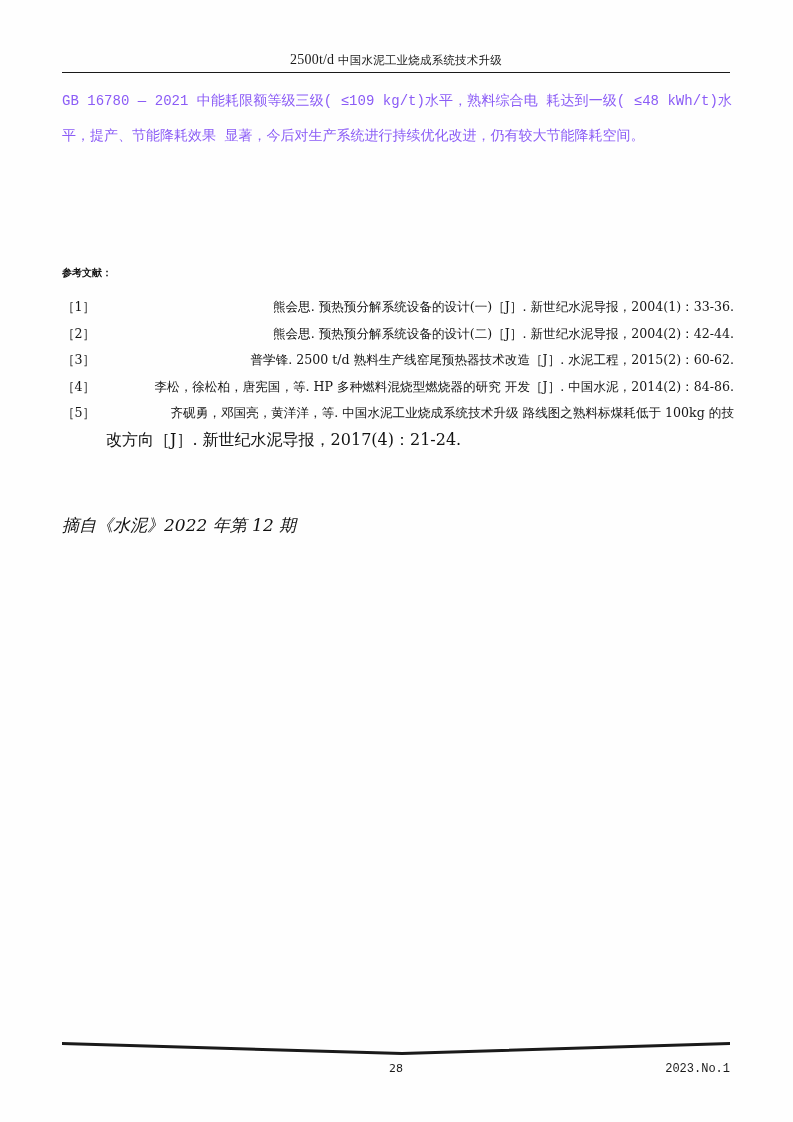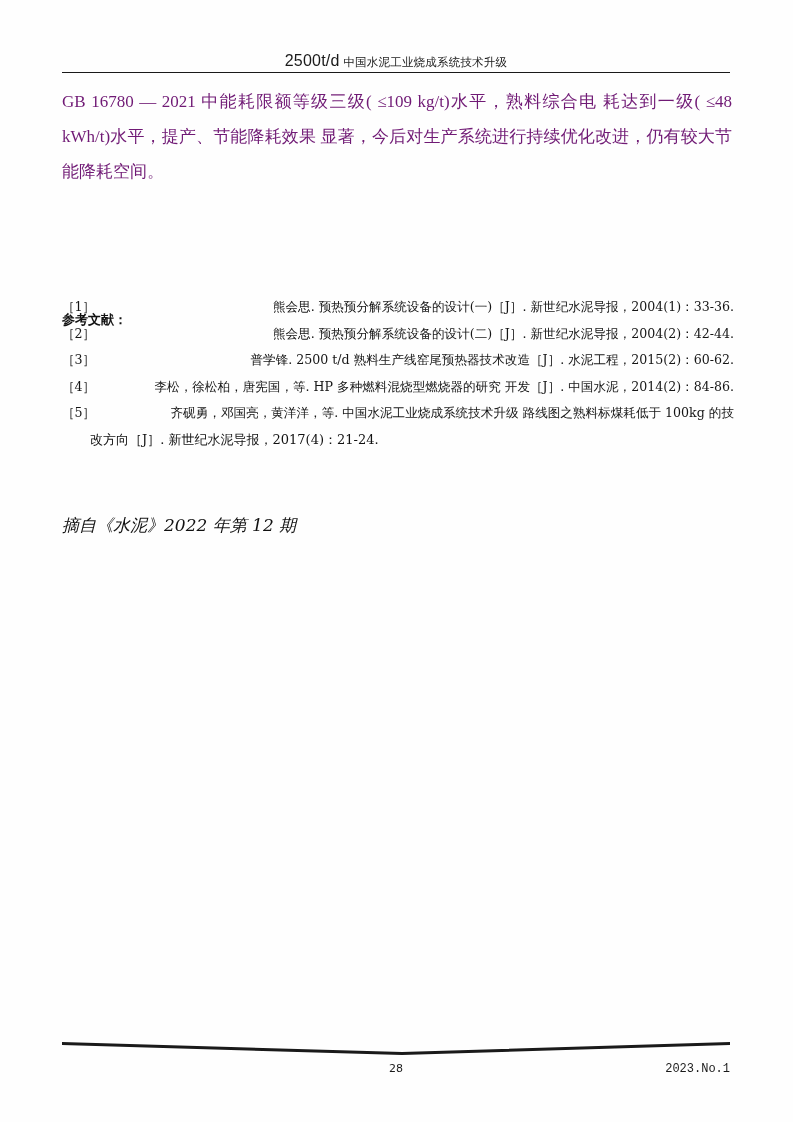--- a/index.html
+++ b/index.html
@@ -30,59 +30,58 @@
     top: 52px;
     width: 668px;
     text-align: center;
     font-family: "DejaVu Sans", sans-serif;
     font-size: 11.5px;
     letter-spacing: 0.2px;
     color: #1a1a1a;
     white-space: nowrap;
   }
   .header .run-num {
-    font-family: Liberation Sans, sans-serif;
-    font-size: 16px;
+    font-family: Liberation Serif, serif;
+    font-size: 14px;
     margin-top: 24px;
   }
   .header-rule {
     position: absolute;
     left: 62px;
     top: 72px;
     width: 668px;
     height: 0;
     border-top: 1.3px solid #1a1a1a;
   }
 
   
   .body-block {
     position: absolute;
     left: 62px;
     top: 84px;
     width: 670px;
   }
   .para {
-    font-family: Liberation Serif, serif;
-    font-size: 17px;
+    font-family: Liberation Mono, monospace;
+    font-size: 14px;
     line-height: 35px;
-    color: #701a75;
+    color: #8b5cf6;
     text-align: justify;
     text-justify: inter-ideograph;
   }
 
   
   .ref-title {
     position: absolute;
     left: 62px;
     top: 266px;
     font-family: "DejaVu Sans", sans-serif;
     font-weight: bold;
-    font-size: 13px;
+    font-size: 10px;
     color: #111111;
-    margin-top: 45px;
   }
   .ref-list {
     position: absolute;
     left: 62px;
     top: 294px;
     width: 672px;
   }
   .ref-item {
     display: flex;
     align-items: flex-start;
@@ -96,23 +95,23 @@
     flex: 0 0 auto;
     width: 28px;
     font-family: "DejaVu Serif", serif;
     font-size: 12.6px;
   }
   .ref-text {
     flex: 1 1 auto;
     text-align: right;
   }
   .ref-cont {
-    margin-left: 28px;
-    font-family: "DejaVu Serif", serif;
-    font-size: 13px;
+    margin-left: 44px;
+    font-family: "DejaVu Serif", serif;
+    font-size: 16px;
     line-height: 26.5px;
   }
 
   
   .source {
     position: absolute;
     left: 62px;
     top: 514px;
     font-family: "DejaVu Serif", serif;
     font-style: italic;

